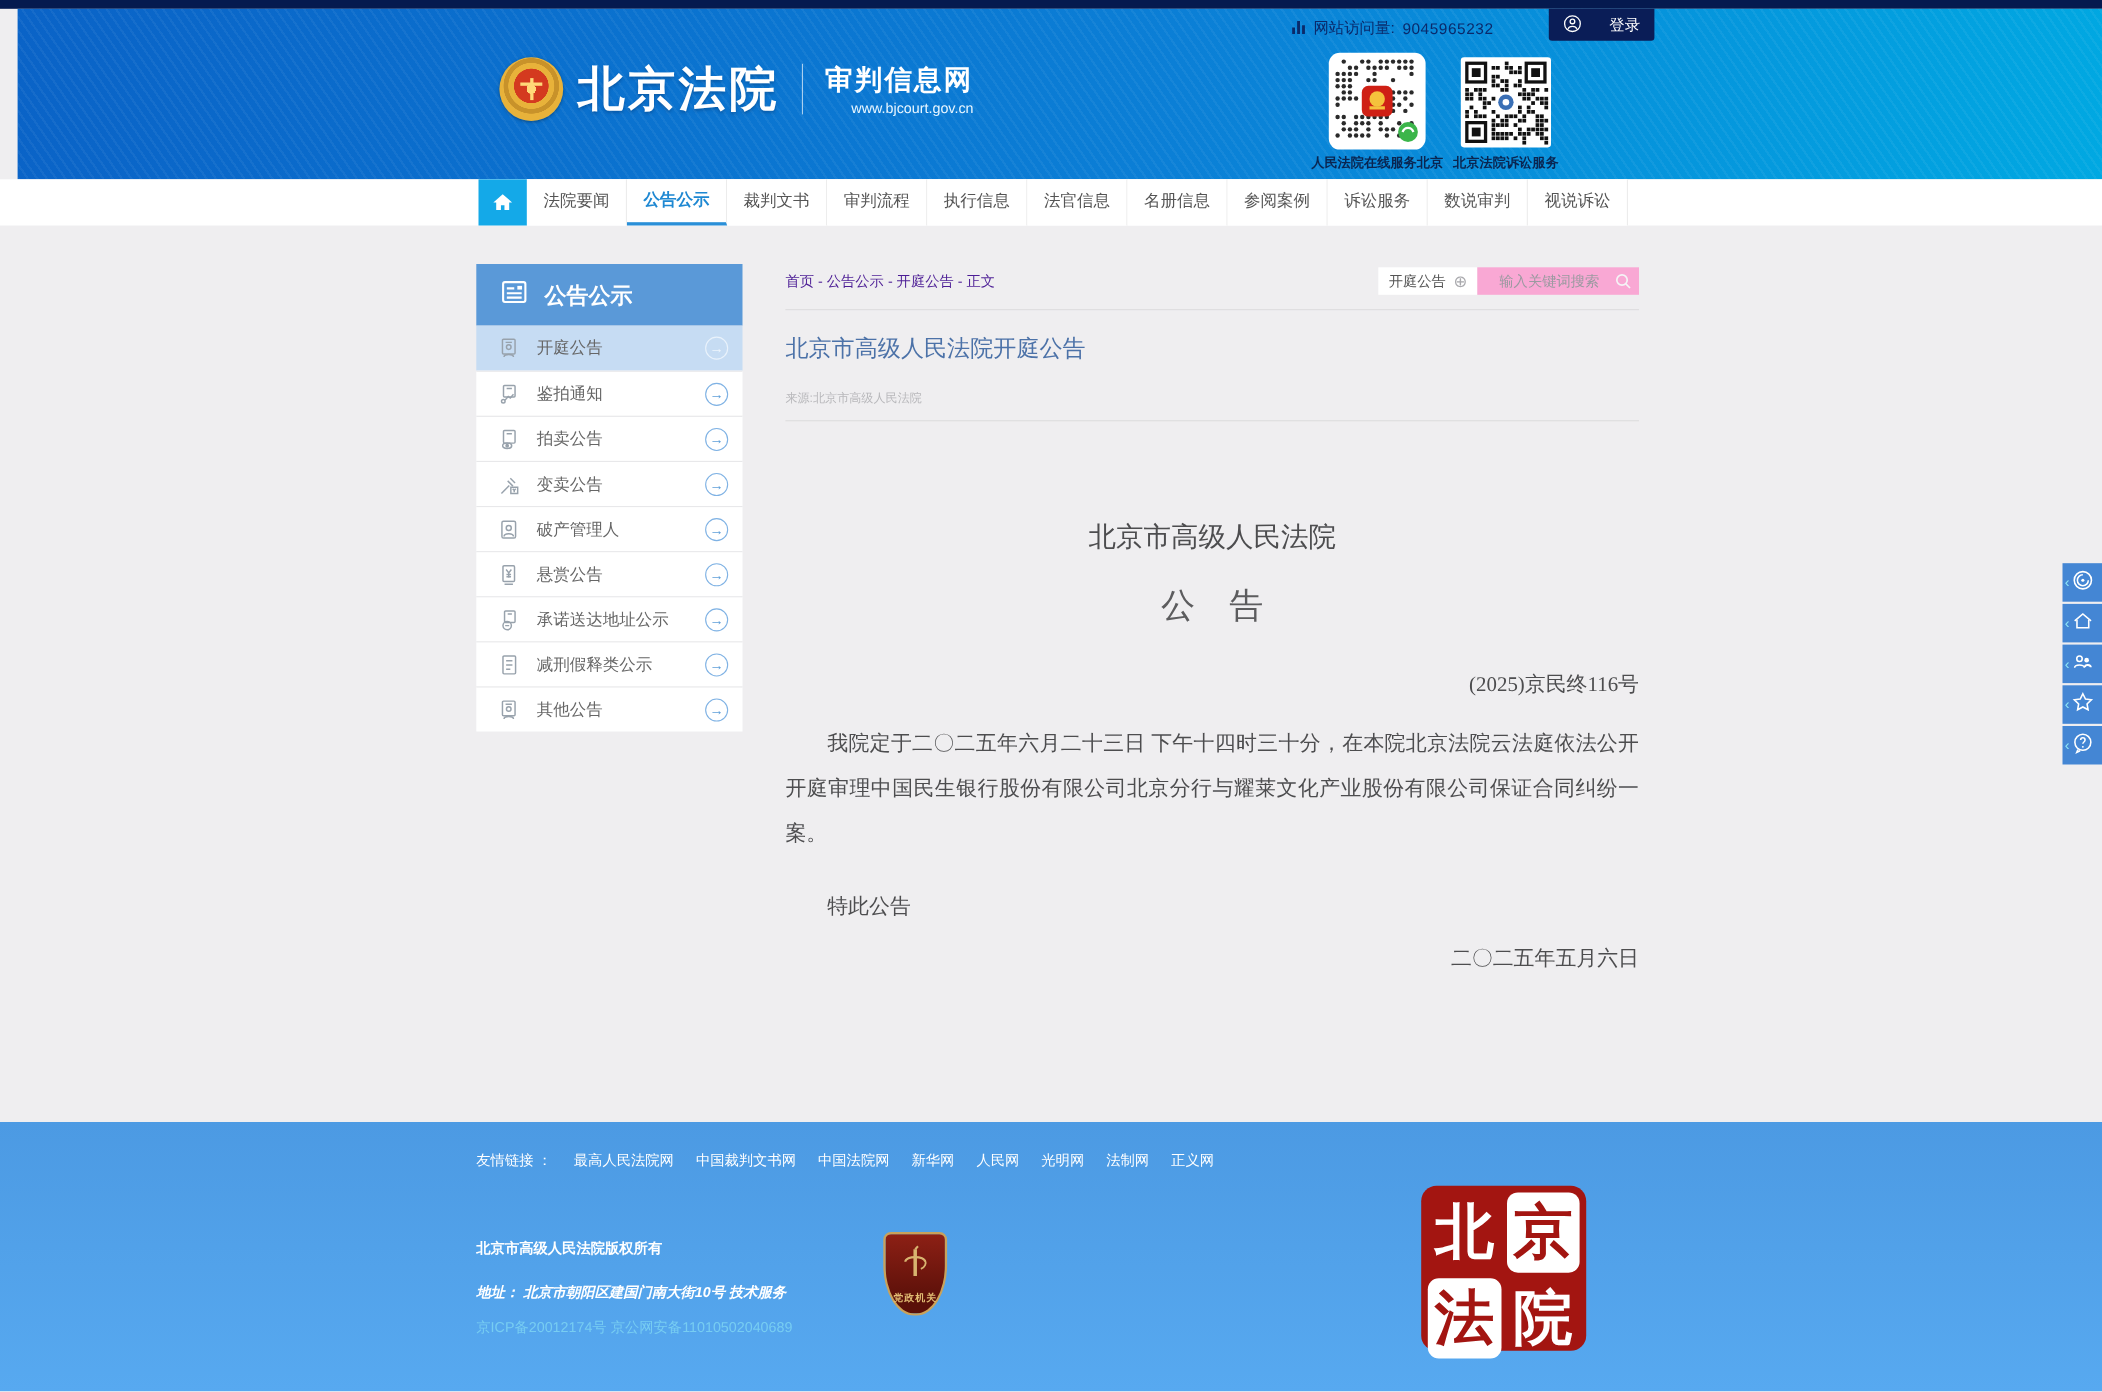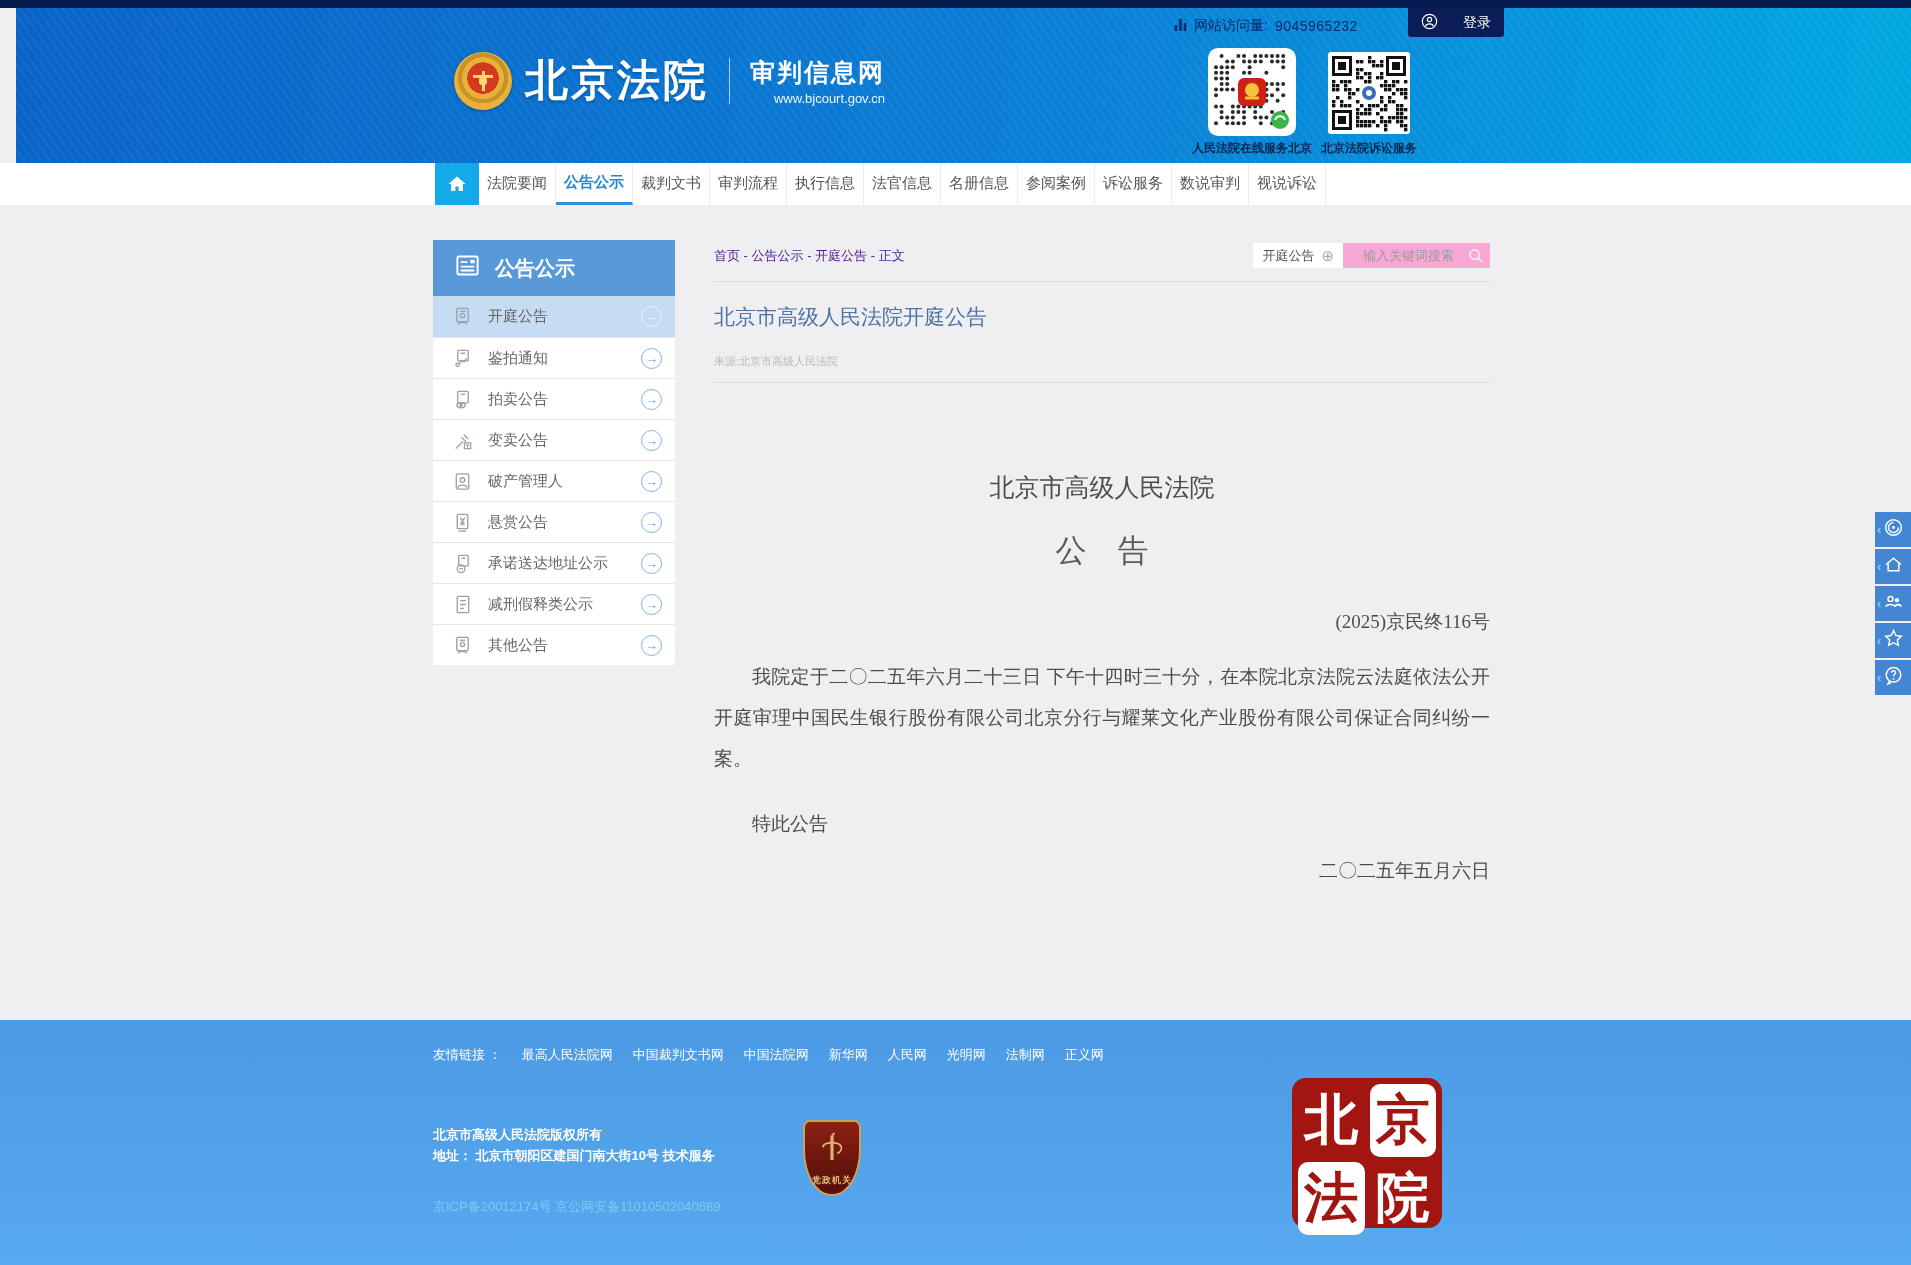--- a/index.html
+++ b/index.html
@@ -38,21 +38,21 @@
   .qr1 { left:1192px; top:40px; width:88px; height:88px; border-radius:10px; }
   .qr2 { left:1312px; top:44px; width:82px; height:82px; border-radius:3px; }
   .qr-label { position:absolute; top:132px; font-size:12px; font-weight:bold; color:#0a2550; white-space:nowrap; }
   .qr-label.l1 { left:1236px; transform:translateX(-50%); }
   .qr-label.l2 { left:1353px; transform:translateX(-50%); }
 
   
   .navbar { position:absolute; top:163px; left:0; width:100%; height:42px; background:#fff; }
   .nav-inner { position:absolute; left:435px; top:0; height:42px; display:flex; }
   .home-tab { width:44px; height:42px; background:#14a9e8; display:flex; align-items:center; justify-content:center; cursor:pointer; }
-  .nav-item { width:77px; height:42px; line-height:40px; text-align:center; font-size:15px; color:#555;
+  .nav-item { width:91px; height:42px; line-height:40px; text-align:center; font-size:15px; color:#555;
             border-right:1px solid #ececec; cursor:pointer; background:#fff; }
   .nav-item:first-of-type { border-left:1px solid #ececec; }
   .nav-item.active { color:#1e88d2; font-weight:bold; border-bottom:3px solid #2a8fd8; line-height:37px; }
 
   
   .sidebar { position:absolute; left:433px; top:240px; width:242px; }
   .sb-header { height:56px; background:#5a99d8; display:flex; align-items:center; gap:14px; padding-left:21px;
             color:#fff; font-size:20px; font-weight:bold; }
   .sb-item { height:41px; background:#fff; border-top:1px solid #e8e8ea; display:flex; align-items:center;
             gap:15px; padding:0 13px 0 18px; font-size:15px; color:#666; cursor:pointer; }
@@ -94,21 +94,21 @@
             justify-content:center; cursor:pointer; }
   .fb-btn::before { content:"\2039"; position:absolute; left:2px; top:50%; transform:translateY(-54%);
             color:#8fe6f5; font-size:13px; }
 
   
   .footer { position:absolute; top:1020px; left:0; width:100%; height:245px;
             background:linear-gradient(180deg,#4c9ae3 0%,#57a9f0 100%); }
   .flinks { position:absolute; left:433px; top:26px; display:flex; gap:20px; font-size:13px; color:#fff; }
   .flinks .link { cursor:pointer; }
   .fcopy { position:absolute; left:433px; top:106px; color:#fff; font-size:13px; font-weight:bold; }
-  .fcopy .line2 { margin-top:3px; }
+  .fcopy .line2 { margin-top:22px;font-style:italic; }
   .ficp { position:absolute; left:433px; top:178px; color:#77cdf2; font-size:13px; }
   .badge { position:absolute; left:803px; top:100px; width:58px; height:76px;
             background:linear-gradient(180deg,#8d2015 0%,#5a1009 85%);
             border:2px solid #c9a25b; border-radius:7px 7px 28px 28px / 7px 7px 46px 46px;
             display:flex; flex-direction:column; align-items:center; justify-content:flex-end; padding-bottom:7px; }
   .badge svg { position:absolute; top:7px; left:50%; transform:translateX(-50%); }
   .badge-label { color:#e2bd74; font-size:9px; letter-spacing:1px; font-weight:bold; position:relative; }
   .seal { position:absolute; left:1292px; top:58px; width:150px; height:150px; background:#a31511;
             border-radius:14px; padding:6px; display:grid; grid-template-columns:1fr 1fr; grid-template-rows:1fr 1fr;
             gap:5px; font-family:"Liberation Serif","DejaVu Serif",serif; font-weight:bold; }

